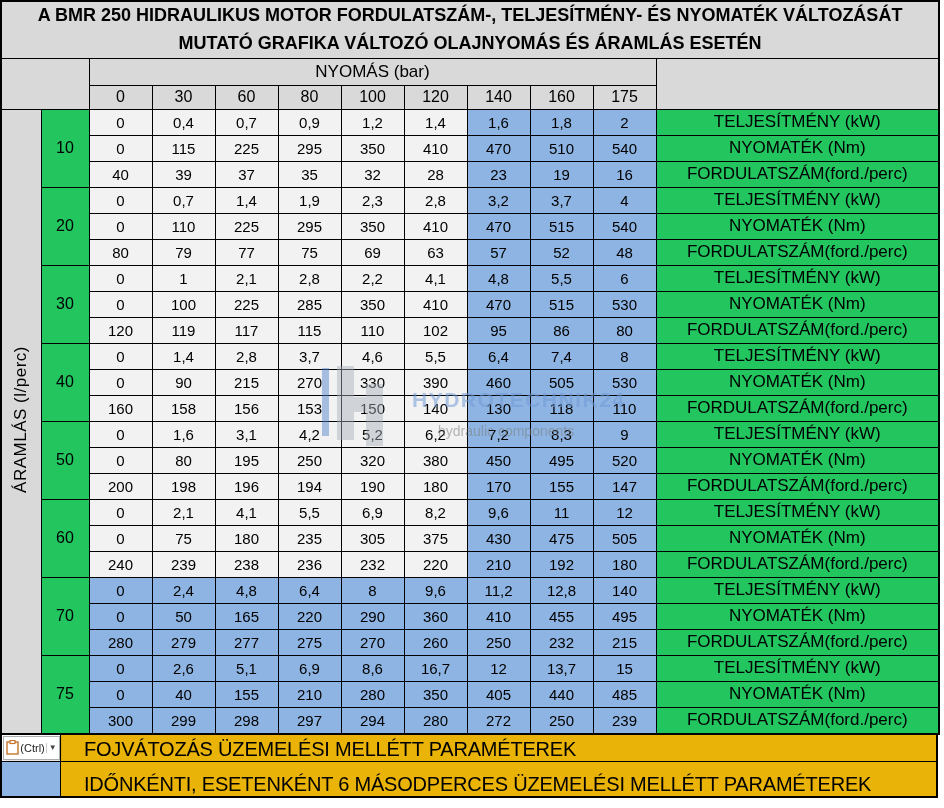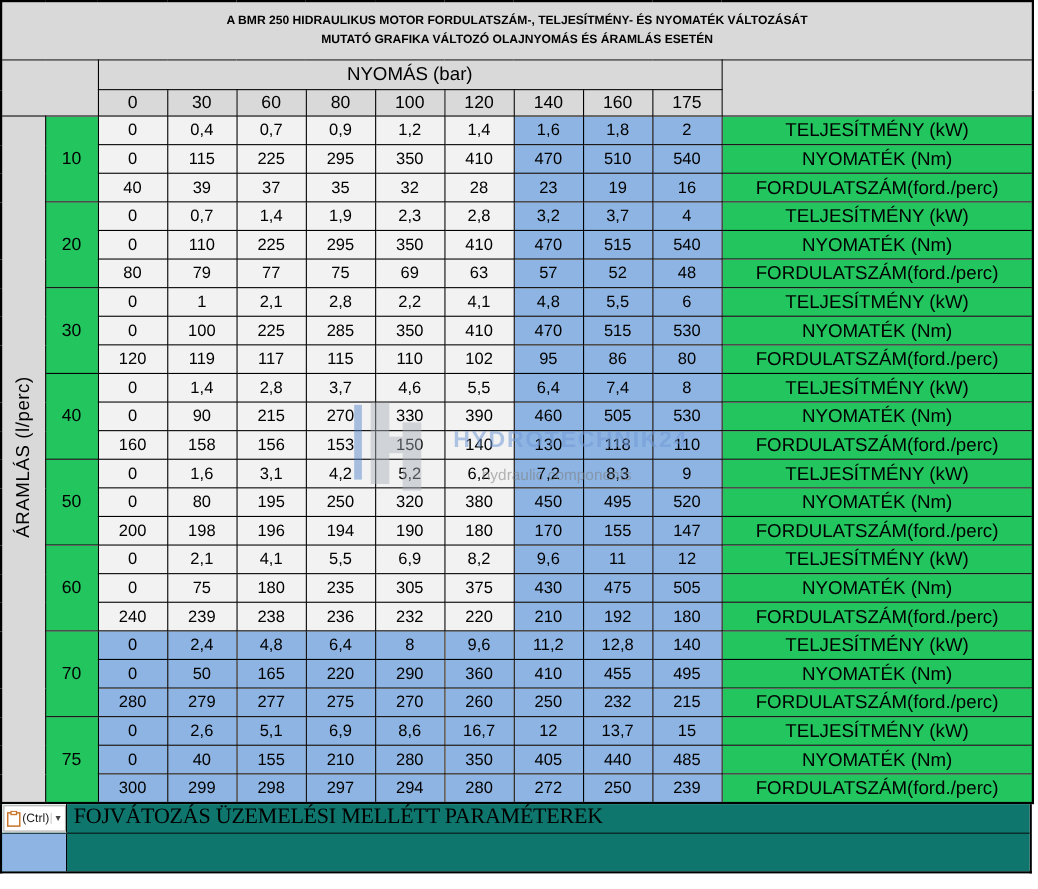--- a/index.html
+++ b/index.html
@@ -1,40 +1,40 @@
 <!DOCTYPE html>
 <html><head>
 <meta charset="utf-8">
 <style>
   html,body{margin:0;padding:0;background:#fff;}
   .page{width:944px;height:808px;position:relative;background:#ffffff;
         font-family:"Liberation Sans",sans-serif;color:#000;overflow:hidden;}
   table.main{border-collapse:collapse;table-layout:fixed;width:938px;border:2px solid #000;}
   table.main td{border:1px solid #000;overflow:hidden;white-space:nowrap;padding:0;}
   .title-cell{height:52px;background:#d9d9d9;text-align:center;font-weight:bold;
-              font-size:11px;line-height:1.55;border-bottom:2px solid #000;}
+              font-size:18px;line-height:1.55;border-bottom:2px solid #000;}
   .corner{background:#d9d9d9;}
   .nyomas-cell{background:#d9d9d9;text-align:center;font-size:17px;height:26px;}
   .pval-cell{background:#d9d9d9;text-align:center;font-size:16px;height:23px;}
   .vert-cell{background:#d9d9d9;text-align:center;vertical-align:middle;}
   .vert-text{display:inline-block;writing-mode:vertical-rl;transform:rotate(180deg);
              font-size:17px;letter-spacing:.5px;}
   .flow-cell{background:#22c55e;text-align:center;font-size:16px;}
   .num-cell{background:#f2f2f2;text-align:center;font-size:15px;height:25px;}
   .num-cell.hl{background:#8db4e2;}
   .rlabel-cell{background:#22c55e;text-align:center;font-size:17px;}
   
   .legend{width:934px;border:2px solid #000;border-top:none;}
-  .legend-row{display:flex;align-items:flex-start;background:#0f766e;}
+  .legend-row{display:flex;align-items:flex-end;background:#eab308;}
   .legend-row.r1{height:26px;border-bottom:1px solid #000;}
   .legend-row.r2{height:34px;}
   .legend-key{width:58px;align-self:stretch;border-right:1px solid #000;
               display:flex;align-items:center;justify-content:flex-start;background:#fff;}
   .legend-key.blue{background:#8db4e2;}
-  .legend-text{font-size:20px;padding-left:6px;letter-spacing:-.2px;font-family:Liberation Serif, serif;}
+  .legend-text{font-size:20px;padding-left:23px;letter-spacing:-.2px;}
   .paste-btn{margin-left:1px;height:22px;width:55px;background:#fff;border:1px solid #adadad;
              box-shadow:1px 1px 2px rgba(0,0,0,.15);display:flex;align-items:center;
              justify-content:center;gap:1px;font-size:11px;color:#222;cursor:pointer;}
   .paste-arrow{font-size:8px;color:#444;border-left:1px solid #ccc;padding-left:2px;line-height:10px;}
   
   .watermark{position:absolute;left:320px;top:358px;width:380px;height:92px;
              pointer-events:none;z-index:5;}
   .wm-logo{position:absolute;left:2px;top:8px;width:74px;height:80px;opacity:.45;}
   .wm-logo .bar-blue{position:absolute;left:0;top:2px;width:7px;height:68px;background:#4d7fc9;}
   .wm-logo .g1{position:absolute;left:15px;top:0;width:17px;height:74px;background:#a8b0ba;}
@@ -398,20 +398,21 @@
             <rect x="4" y="0.5" width="5" height="3" fill="#fff" stroke="#c8762c" stroke-width="1.2"></rect>
           </svg>
           <span>(Ctrl)</span>
           <span class="paste-arrow">▼</span>
         </div>
       </div>
       <div class="legend-text">FOJVÁTOZÁS ÜZEMELÉSI MELLÉTT PARAMÉTEREK</div>
     </div>
     <div class="legend-row r2">
       <div class="legend-key blue"></div>
+      <div class="legend-text">IDŐNKÉNTI, ESETENKÉNT 6 MÁSODPERCES ÜZEMELÉSI MELLÉTT PARAMÉTEREK</div>
     </div>
   </div>
 
   <div class="watermark">
     <div class="wm-logo">
       <div class="bar-blue"></div>
         <div class="g1"></div>
         <div class="g2"></div>
         <div class="g3"></div>
     </div>

